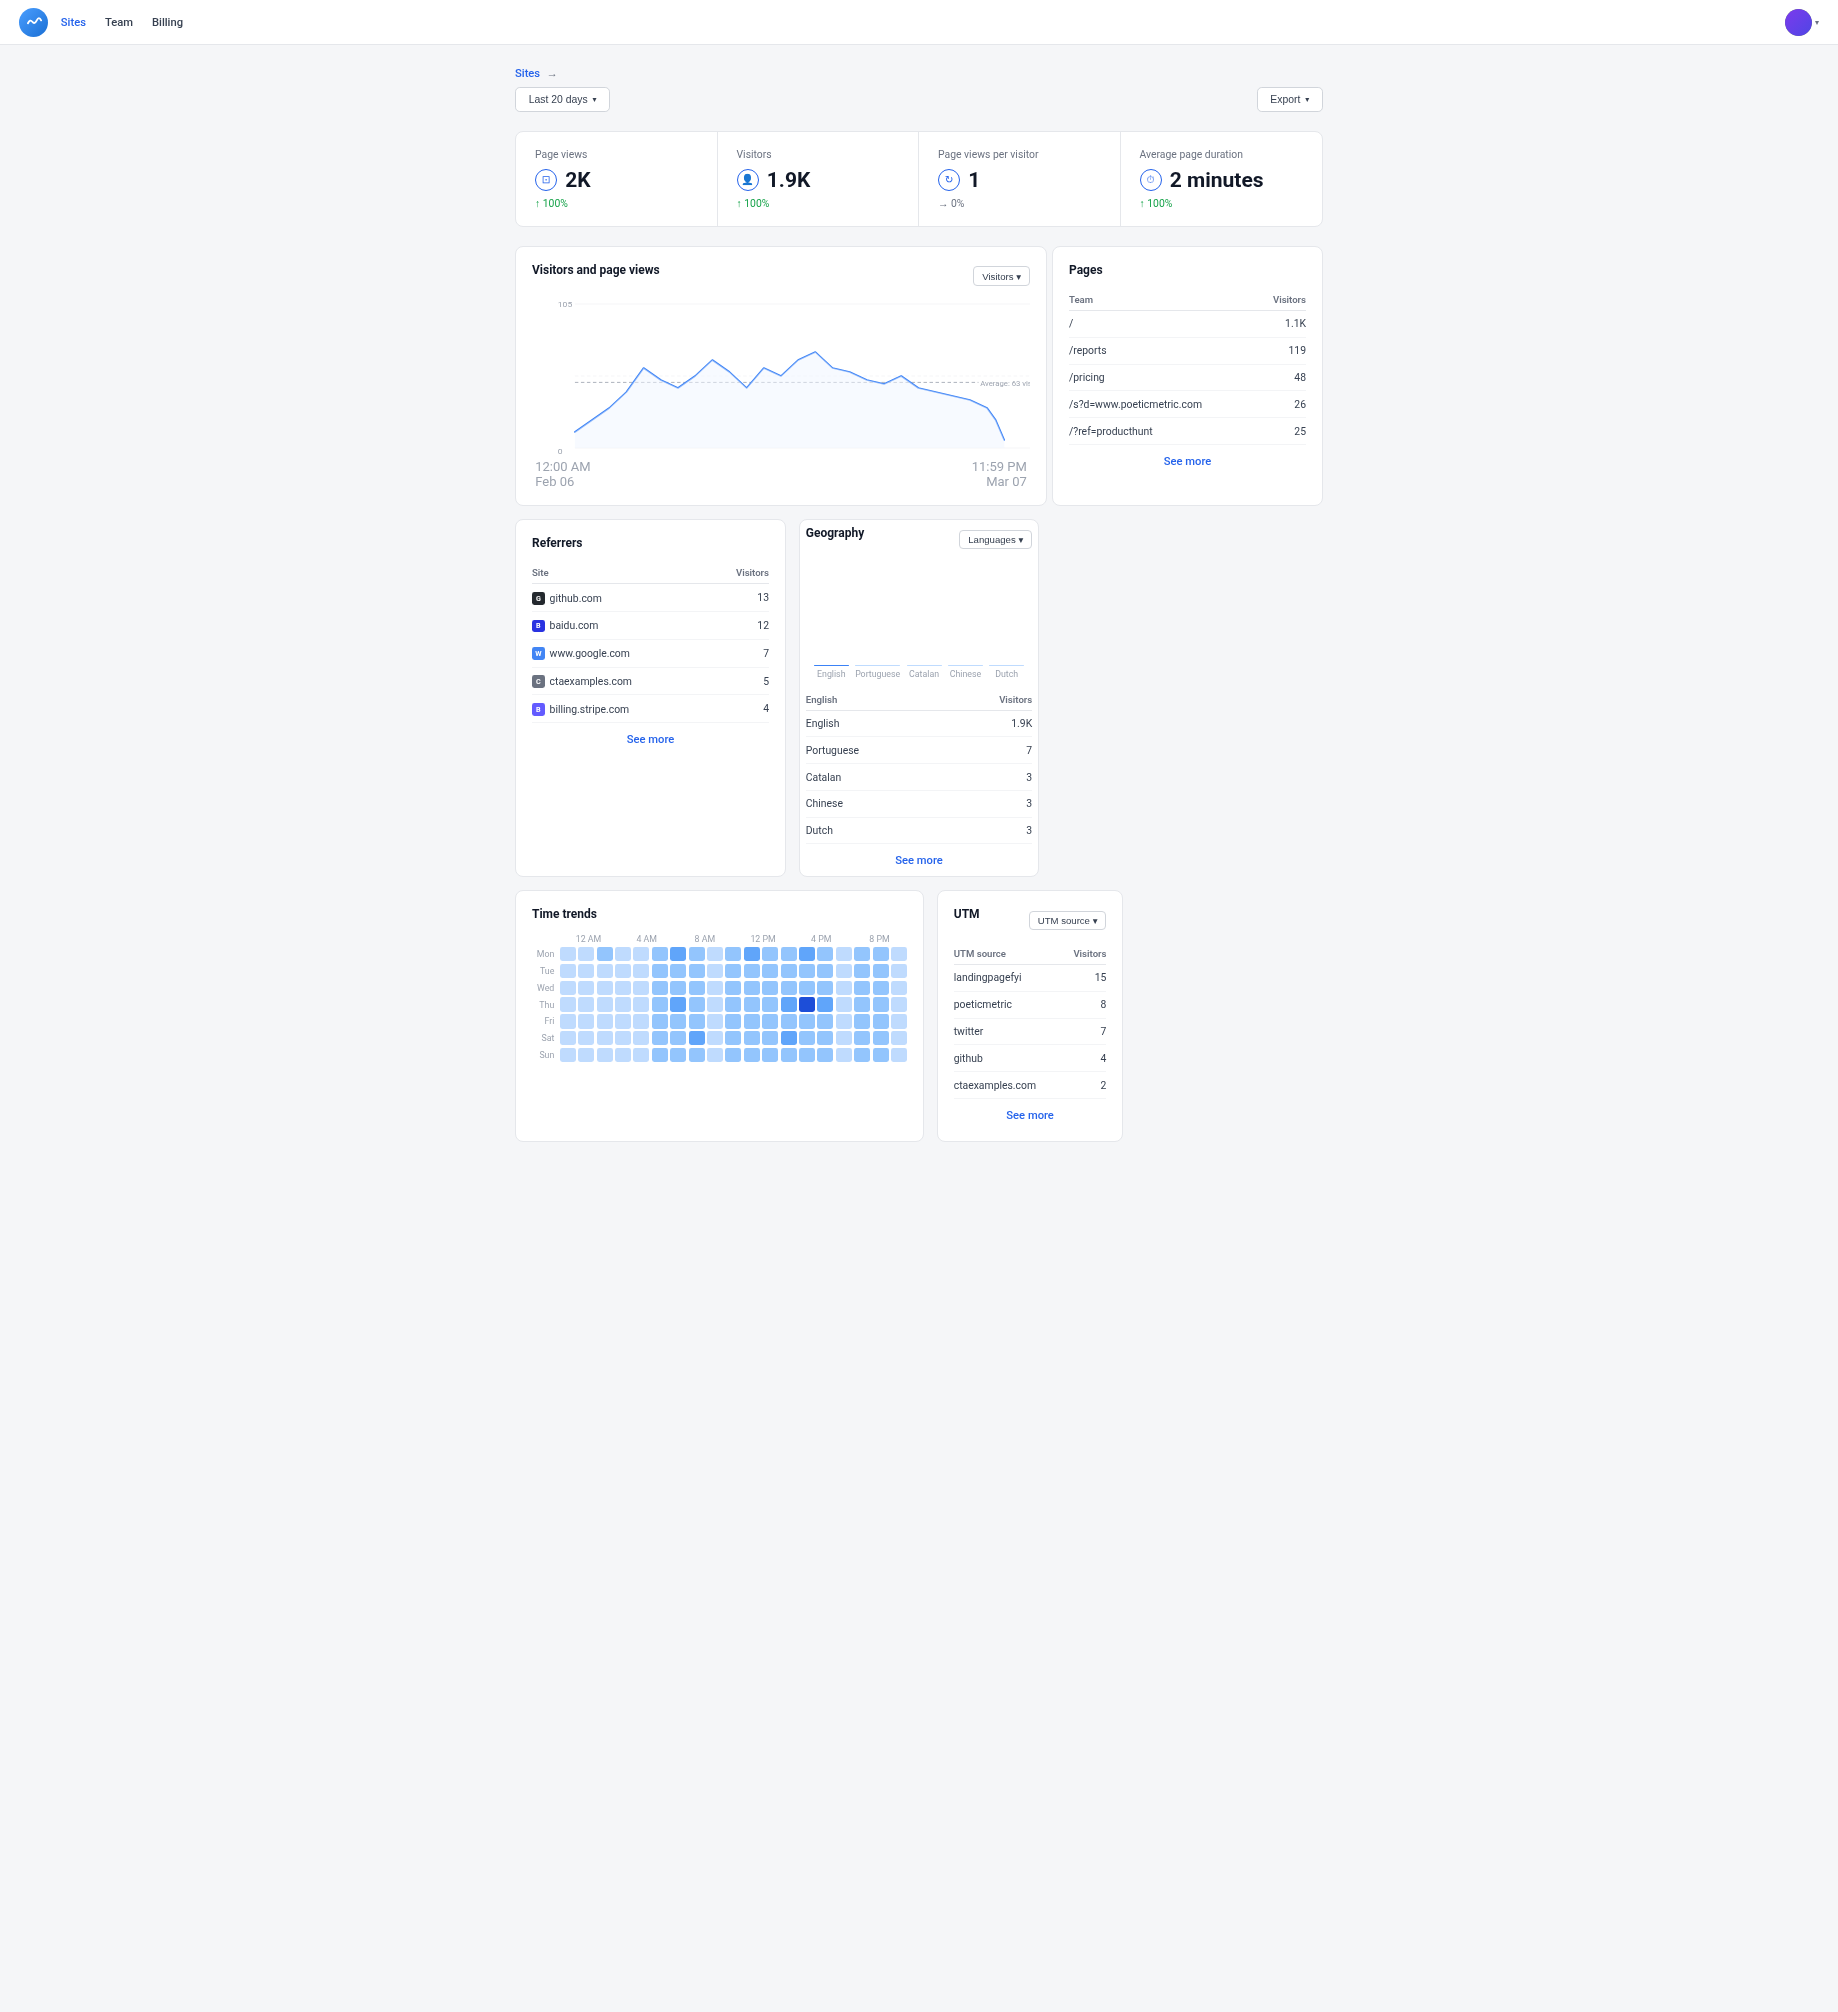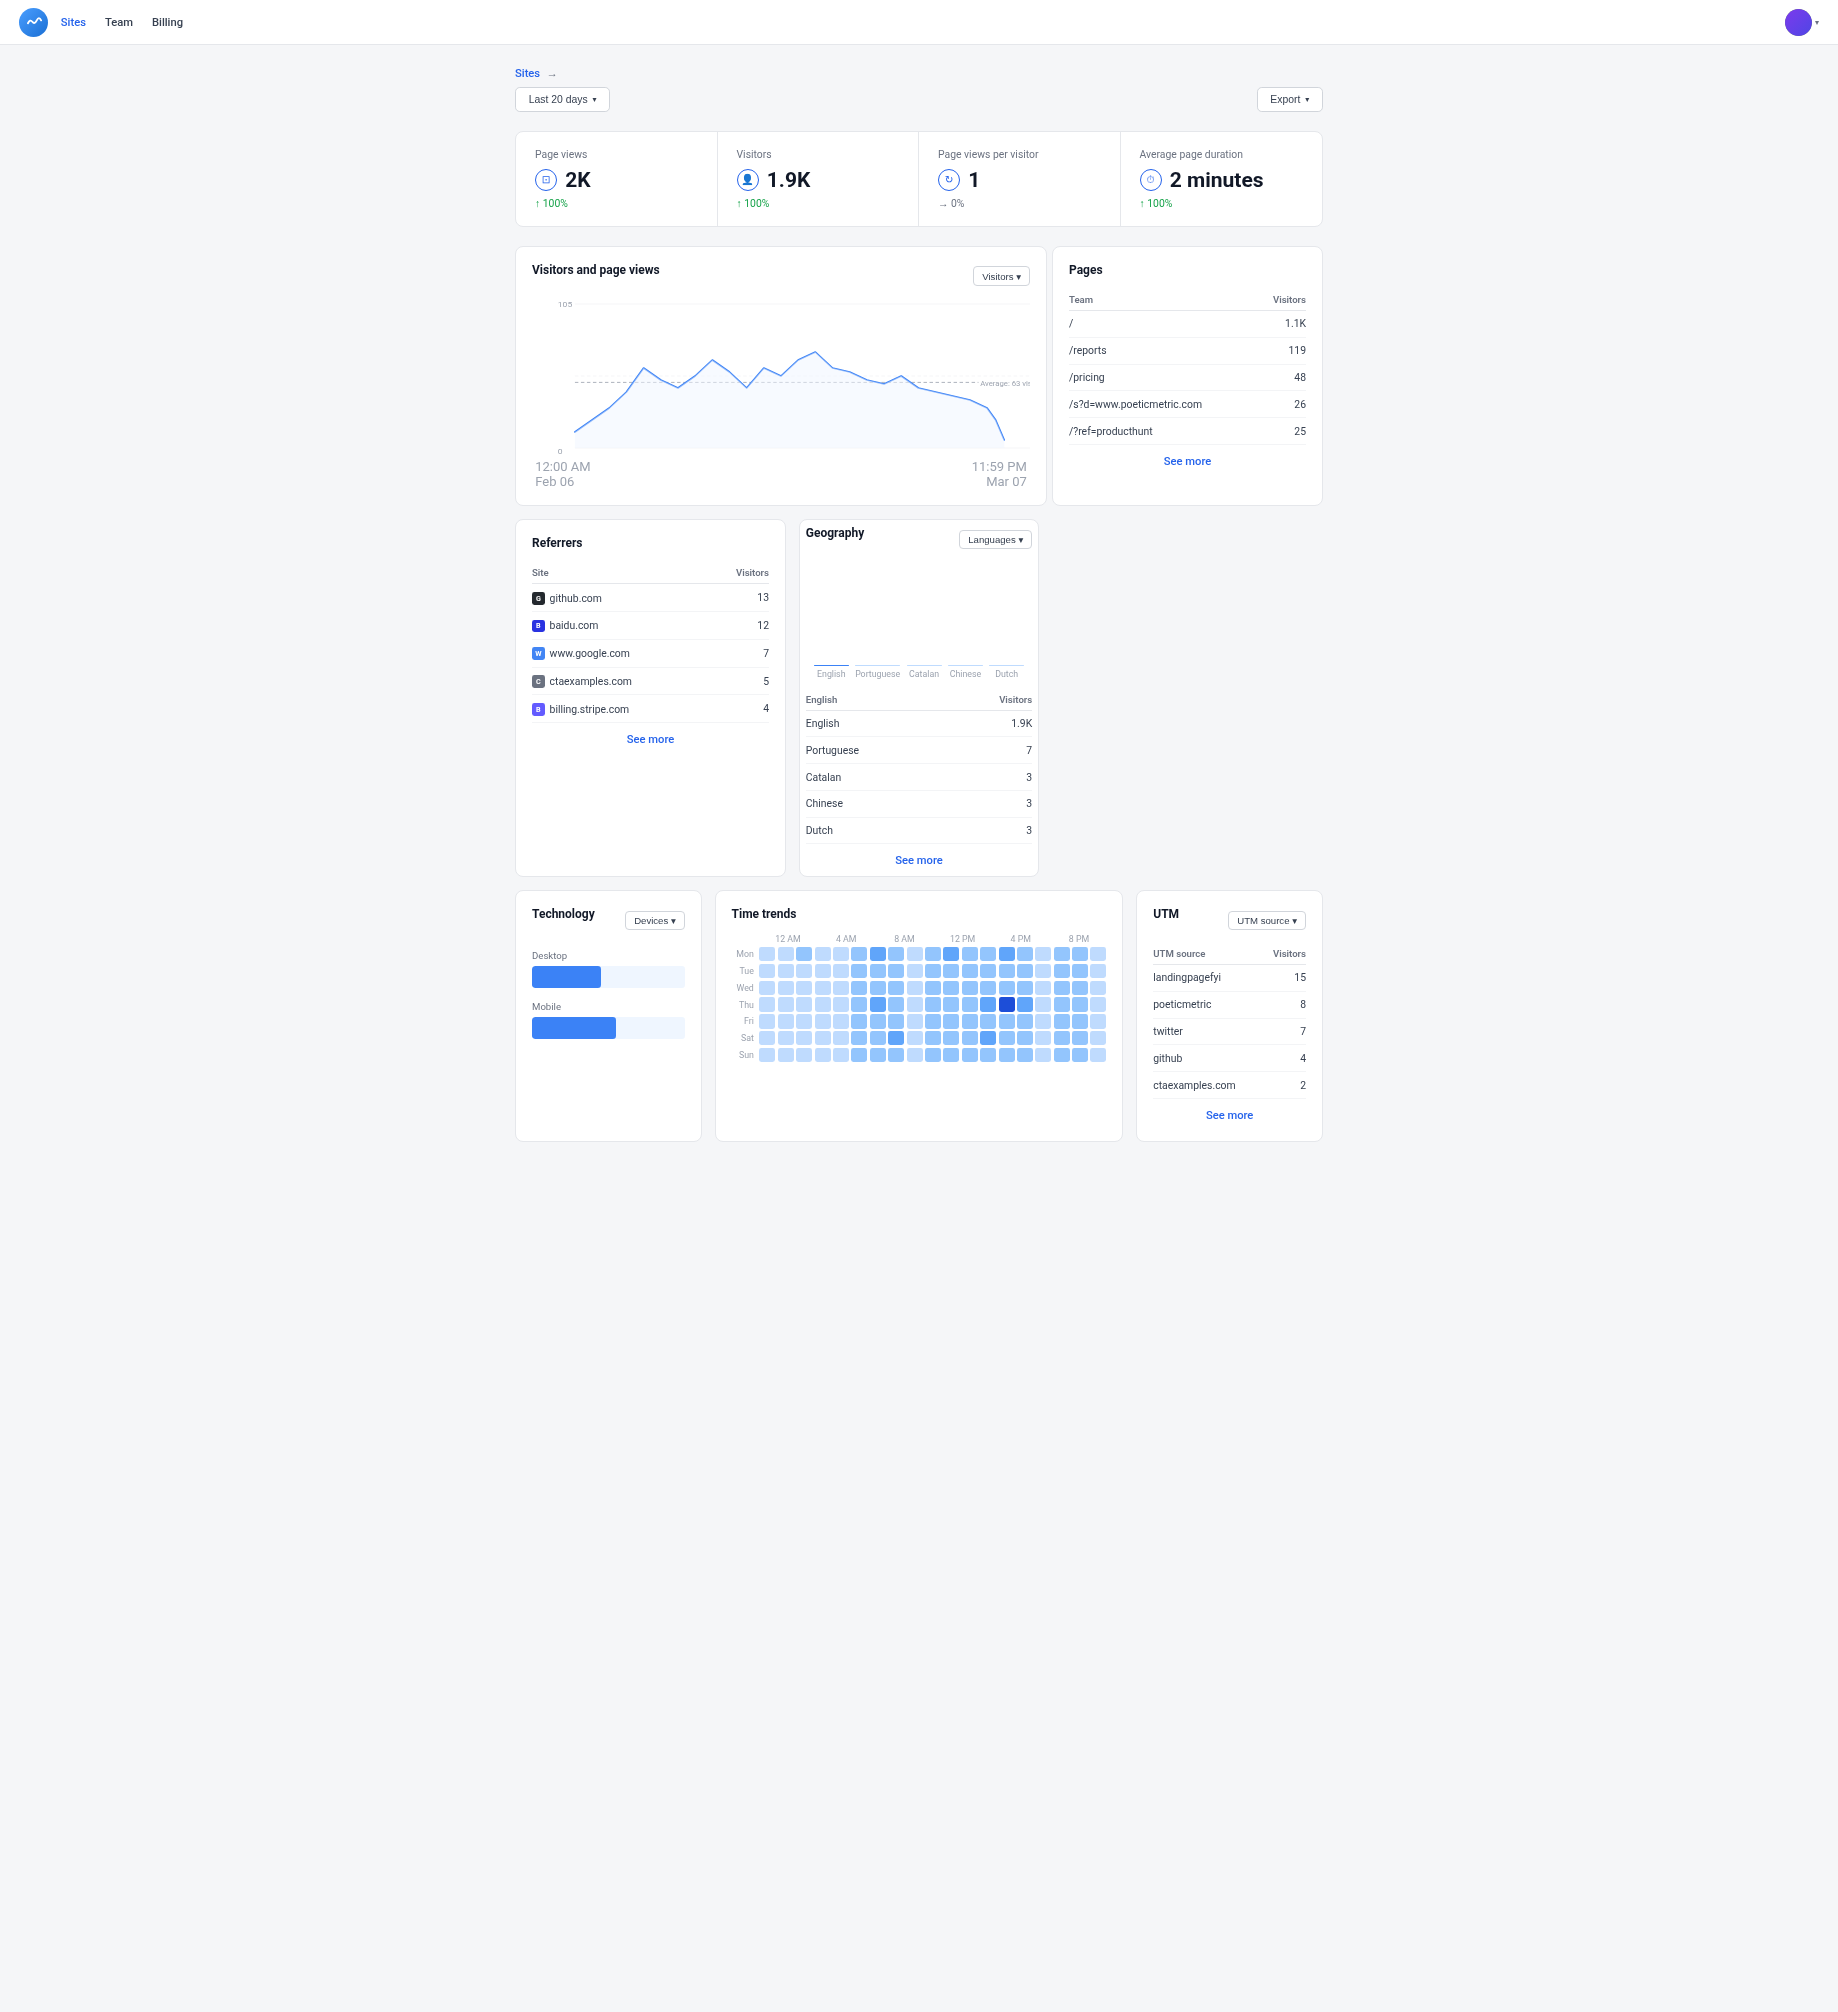--- a/index.html
+++ b/index.html
@@ -364,40 +364,20 @@
           </tbody>
       </table>
       <div class="see-more">
         <a class="see-more-link">See more</a>
       </div>
     </div>
   </div>
 
   <div class="row-3col-bottom">
 
-    <div class="card">
-      <div class="card-header-row">
-        <span class="card-title">Technology</span>
-        <button class="chart-dropdown">Devices ▾</button>
-      </div>
-      <div class="tech-bar-row" id="tech-bars">
-          <div class="tech-item">
-    <div class="tech-label">Desktop</div>
-    <div class="tech-bar-bg">
-      <div class="tech-bar-fill" style="width:45%"></div>
-    </div>
-  </div>
-          <div class="tech-item">
-    <div class="tech-label">Mobile</div>
-    <div class="tech-bar-bg">
-      <div class="tech-bar-fill" style="width:55%"></div>
-    </div>
-  </div>
-        </div>
-    </div>
 
     <div class="card">
       <div class="card-title">Time trends</div>
       <div class="time-header" id="time-col-labels">
           <span class="time-col-label">12 AM</span>
           <span class="time-col-label">4 AM</span>
           <span class="time-col-label">8 AM</span>
           <span class="time-col-label">12 PM</span>
           <span class="time-col-label">4 PM</span>
           <span class="time-col-label">8 PM</span>

